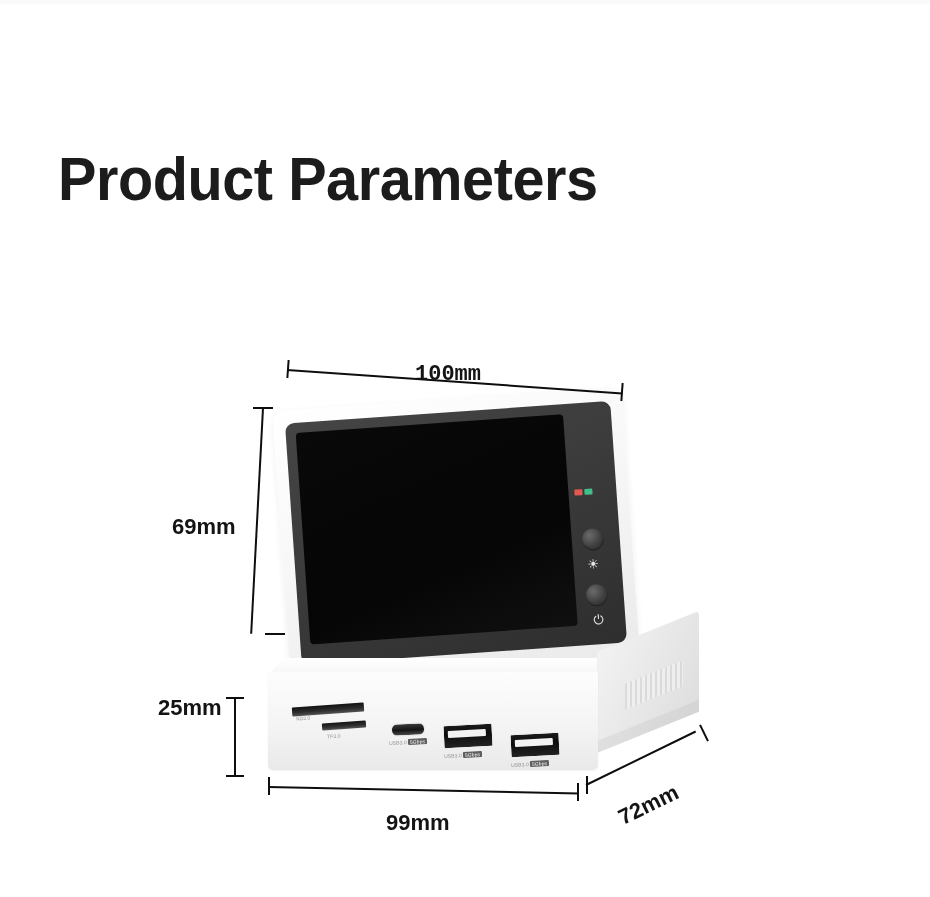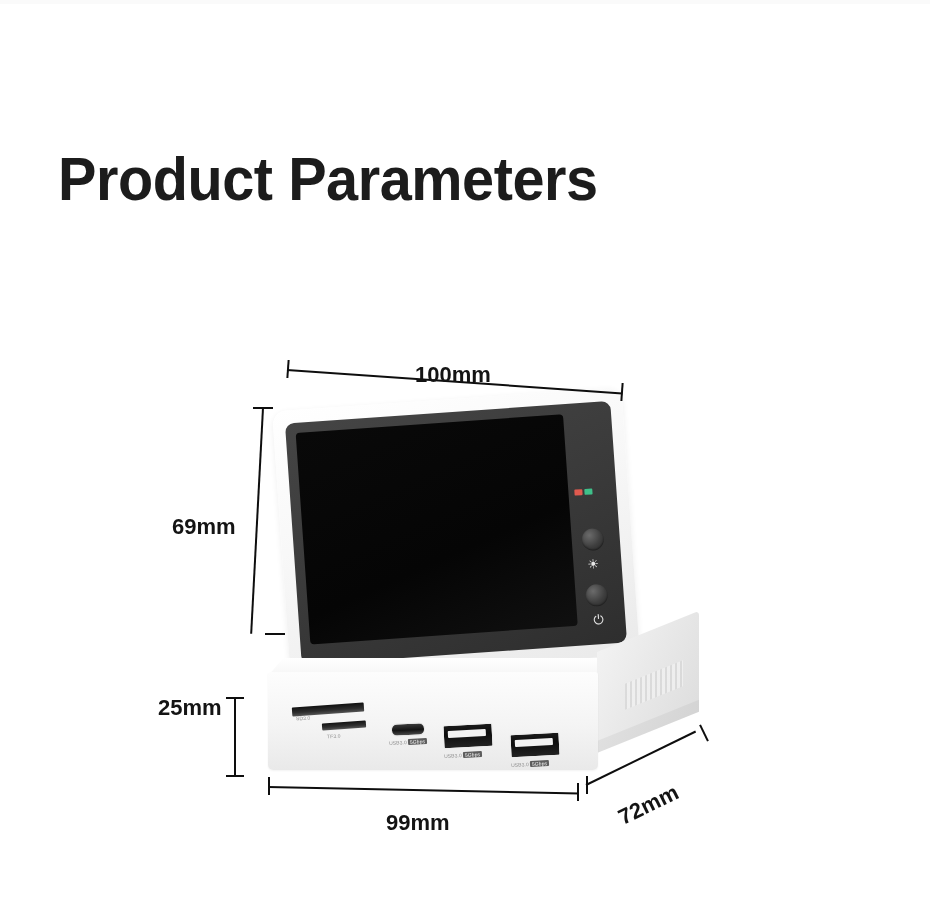--- a/index.html
+++ b/index.html
@@ -296,21 +296,21 @@
   .d100-t1 {
     left: 287px; top: 360px;
     width: 2px; height: 18px;
     transform: rotate(4deg);
   }
   .d100-t2 {
     left: 621px; top: 383px;
     width: 2px; height: 18px;
     transform: rotate(4deg);
   }
-  .d100-label { left: 415px; top: 362px; }
+  .d100-label { left: 415px; top: 362px; font-family: Liberation Mono, monospace; }
 
   
   .d69-line {
     left: 262px; top: 408px;
     width: 2px; height: 226px;
     transform: rotate(3deg);
     transform-origin: top center;
   }
   .d69-t1 { left: 253px; top: 407px; width: 20px; height: 2px; }
   .d69-t2 { left: 265px; top: 633px; width: 20px; height: 2px; }

